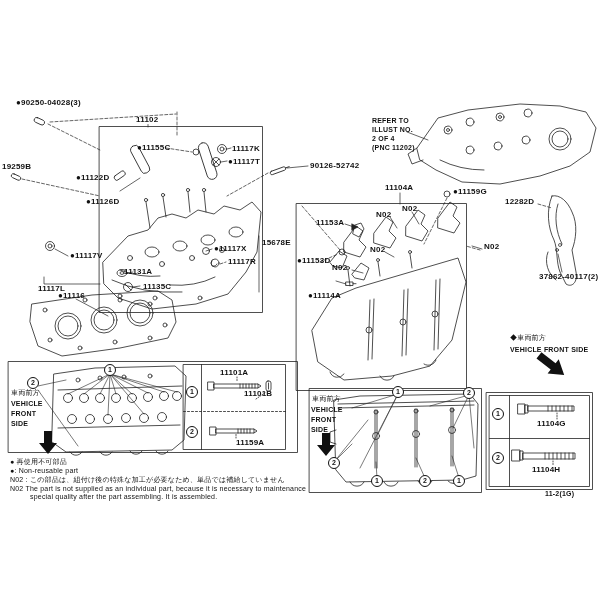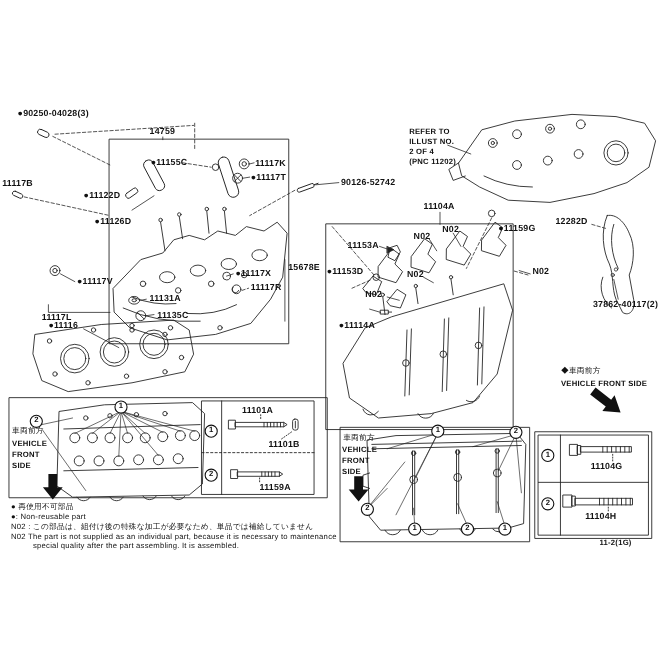--- a/index.html
+++ b/index.html
@@ -338,57 +338,57 @@
   <g fill="#111" stroke="none">
     <path d="M44,431 h8 v12 h5 l-9,11 l-9,-11 h5 z"></path>
     <path d="M322,433 h8 v12 h5 l-9,11 l-9,-11 h5 z"></path>
     <g transform="rotate(38 550 364)">
           <path d="M536,360 h18 v-5 l14,9 l-14,9 v-5 h-18 z"></path>
         </g>
   </g>
 </svg>
 
 <div class="lbl" style="left:16px;top:99px">●90250-04028(3)</div>
-<div class="lbl" style="left:136px;top:116px">14759</div>
-<div class="lbl" style="left:2px;top:163px">11117B</div>
+<div class="lbl" style="left:136px;top:116px">11102</div>
+<div class="lbl" style="left:2px;top:163px">19259B</div>
 <div class="lbl" style="left:76px;top:174px">●11122D</div>
 <div class="lbl" style="left:86px;top:198px">●11126D</div>
 <div class="lbl" style="left:137px;top:144px">●11155C</div>
 <div class="lbl" style="left:232px;top:145px">11117K</div>
 <div class="lbl" style="left:228px;top:158px">●11117T</div>
 <div class="lbl" style="left:310px;top:162px">90126-52742</div>
 <div class="lbl" style="left:385px;top:184px">11104A</div>
-<div class="lbl" style="left:453px;top:204px">●11159G</div>
+<div class="lbl" style="left:453px;top:188px">●11159G</div>
 <div class="lbl" style="left:505px;top:198px">12282D</div>
 <div class="lbl" style="left:316px;top:219px">11153A</div>
-<div class="lbl" style="left:297px;top:243px">●11153D</div>
+<div class="lbl" style="left:297px;top:257px">●11153D</div>
 <div class="lbl" style="left:308px;top:292px">●11114A</div>
 <div class="lbl" style="left:262px;top:239px">15678E</div>
 <div class="lbl" style="left:70px;top:252px">●11117V</div>
 <div class="lbl" style="left:38px;top:285px">11117L</div>
 <div class="lbl" style="left:214px;top:245px">●11117X</div>
 <div class="lbl" style="left:228px;top:258px">11117R</div>
-<div class="lbl" style="left:136px;top:268px">11131A</div>
+<div class="lbl" style="left:124px;top:268px">11131A</div>
 <div class="lbl" style="left:143px;top:283px">11135C</div>
-<div class="lbl" style="left:44px;top:292px">●11116</div>
+<div class="lbl" style="left:58px;top:292px">●11116</div>
 <div class="lbl" style="left:539px;top:273px">37862-40117(2)</div>
 
 <div class="lbl" style="left:376px;top:211px">N02</div>
 <div class="lbl" style="left:402px;top:205px">N02</div>
 <div class="lbl" style="left:484px;top:243px">N02</div>
 <div class="lbl" style="left:370px;top:246px">N02</div>
 <div class="lbl" style="left:332px;top:264px">N02</div>
 
 <div class="lbl sm" style="left:372px;top:117px">REFER TO</div>
 <div class="lbl sm" style="left:372px;top:126px">ILLUST NO.</div>
 <div class="lbl sm" style="left:372px;top:135px">2 OF 4</div>
 <div class="lbl sm" style="left:372px;top:144px">(PNC 11202)</div>
 
 <div class="lbl" style="left:220px;top:369px">11101A</div>
-<div class="lbl" style="left:244px;top:400px">11101B</div>
+<div class="lbl" style="left:244px;top:390px">11101B</div>
 <div class="lbl" style="left:236px;top:439px">11159A</div>
 
 <div class="lbl" style="left:537px;top:420px">11104G</div>
 <div class="lbl" style="left:532px;top:466px">11104H</div>
 
 <span class="co" style="left:104px;top:364px">1</span>
 <span class="co" style="left:27px;top:377px">2</span>
 <span class="co" style="left:186px;top:386px">1</span>
 <span class="co" style="left:186px;top:426px">2</span>
 <span class="co" style="left:392px;top:386px">1</span>

